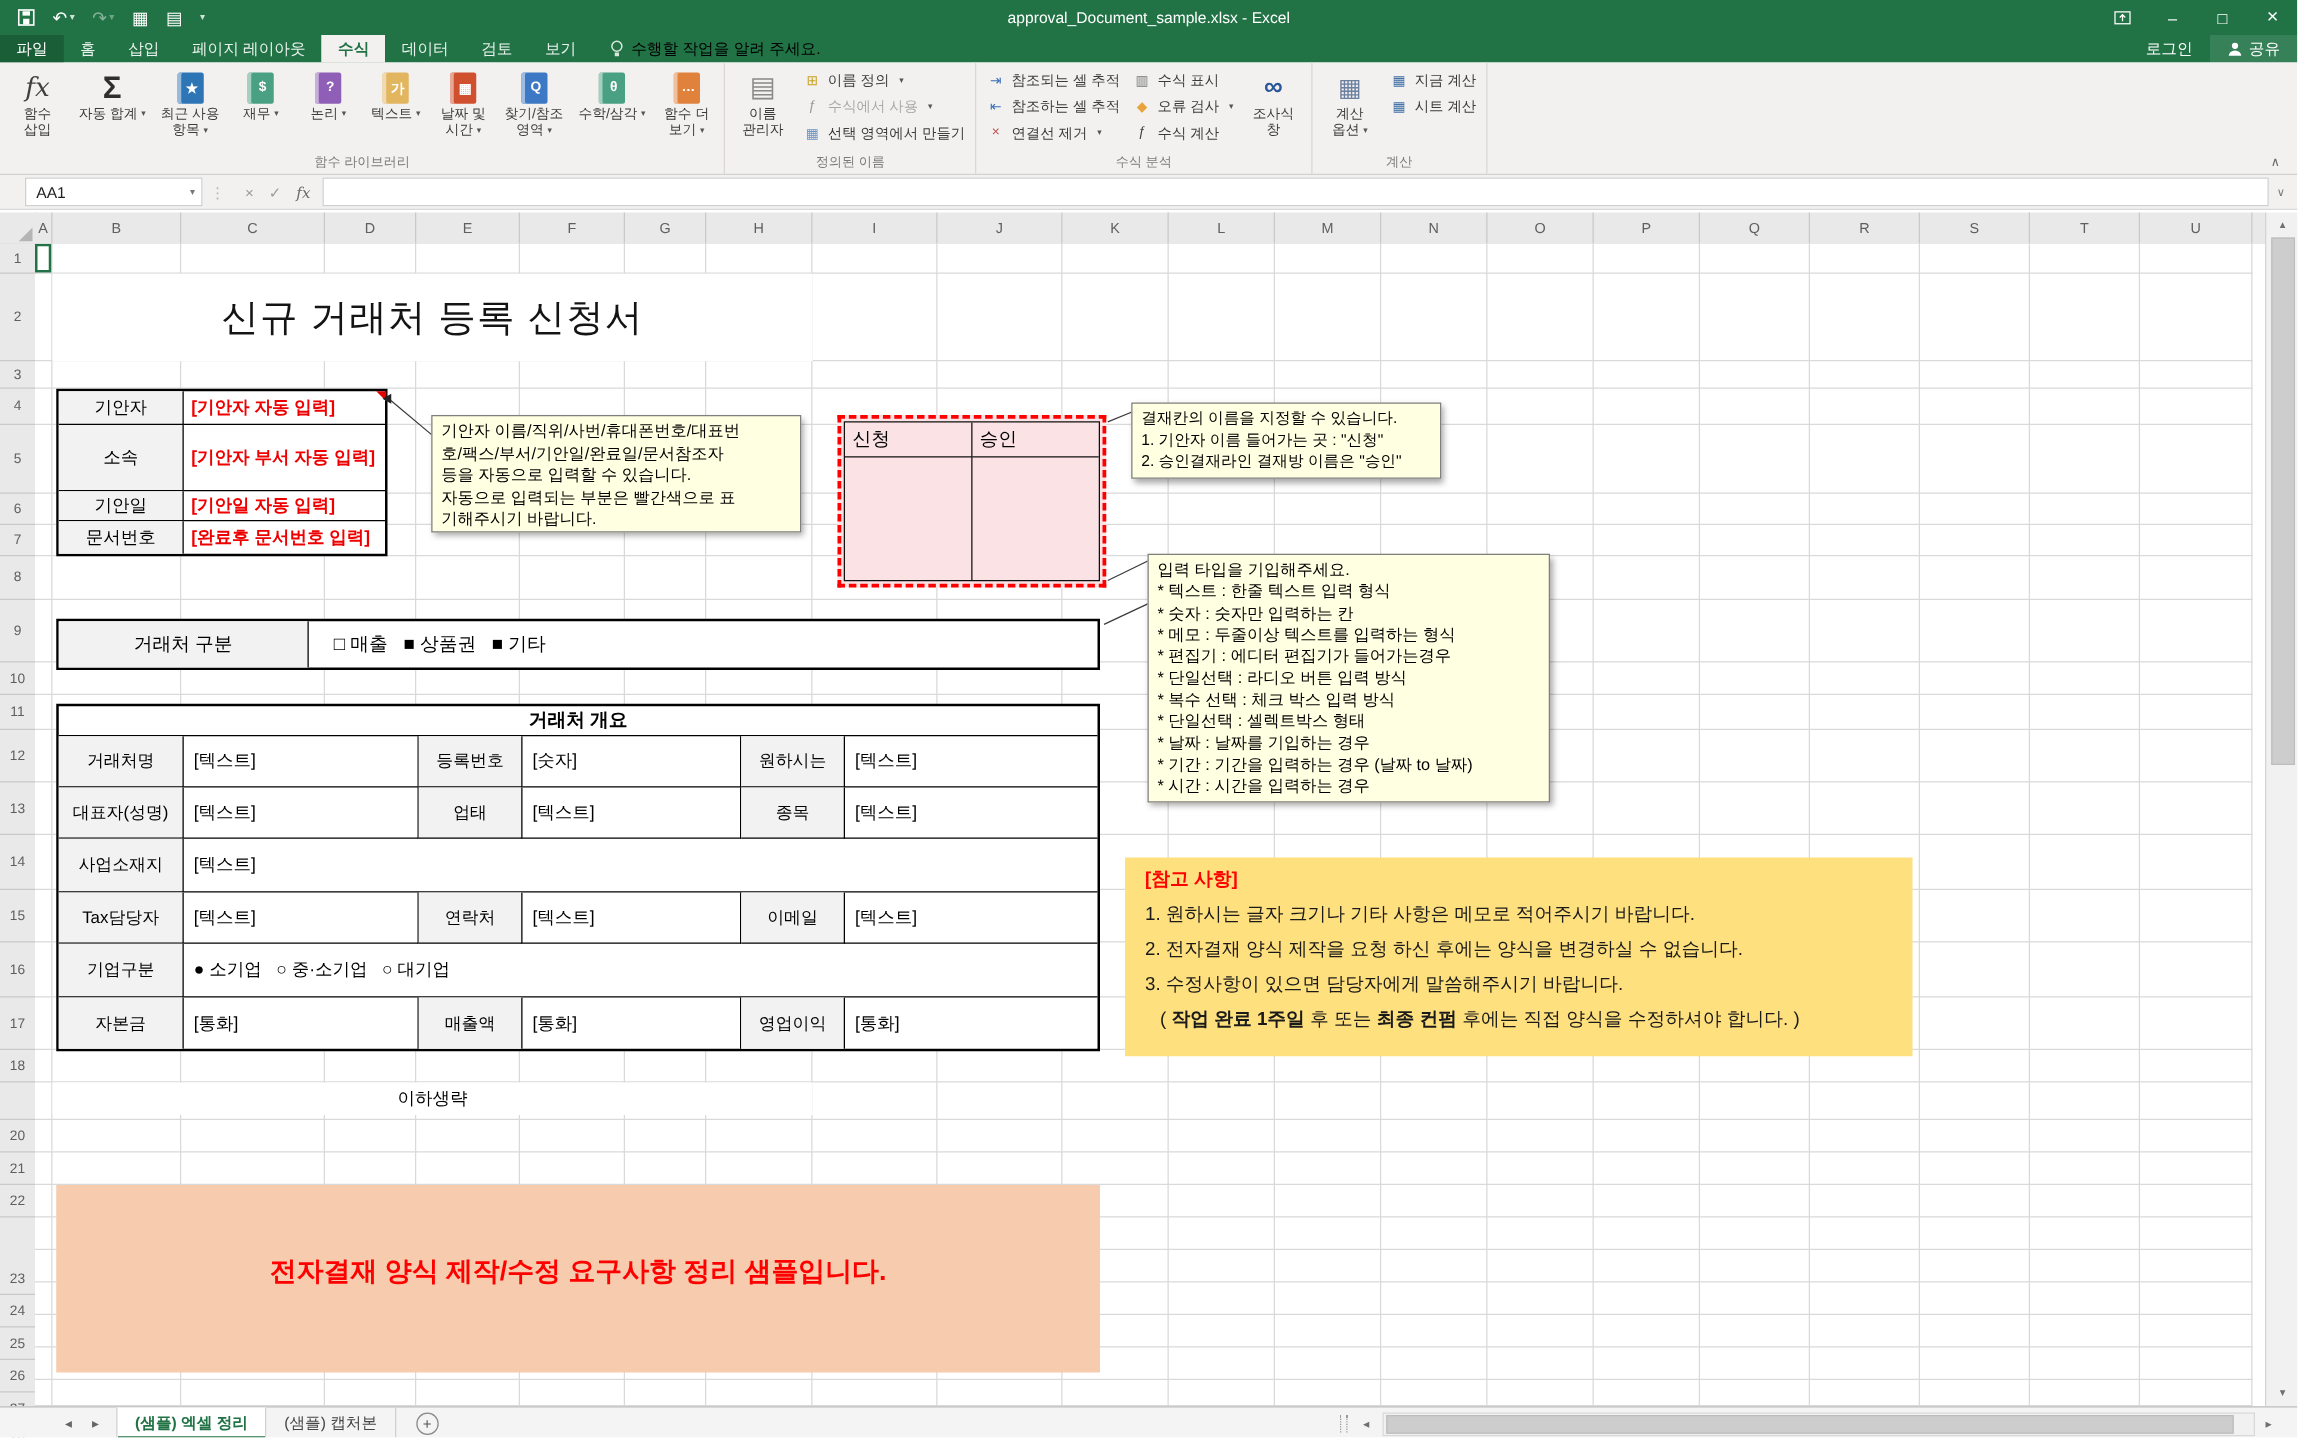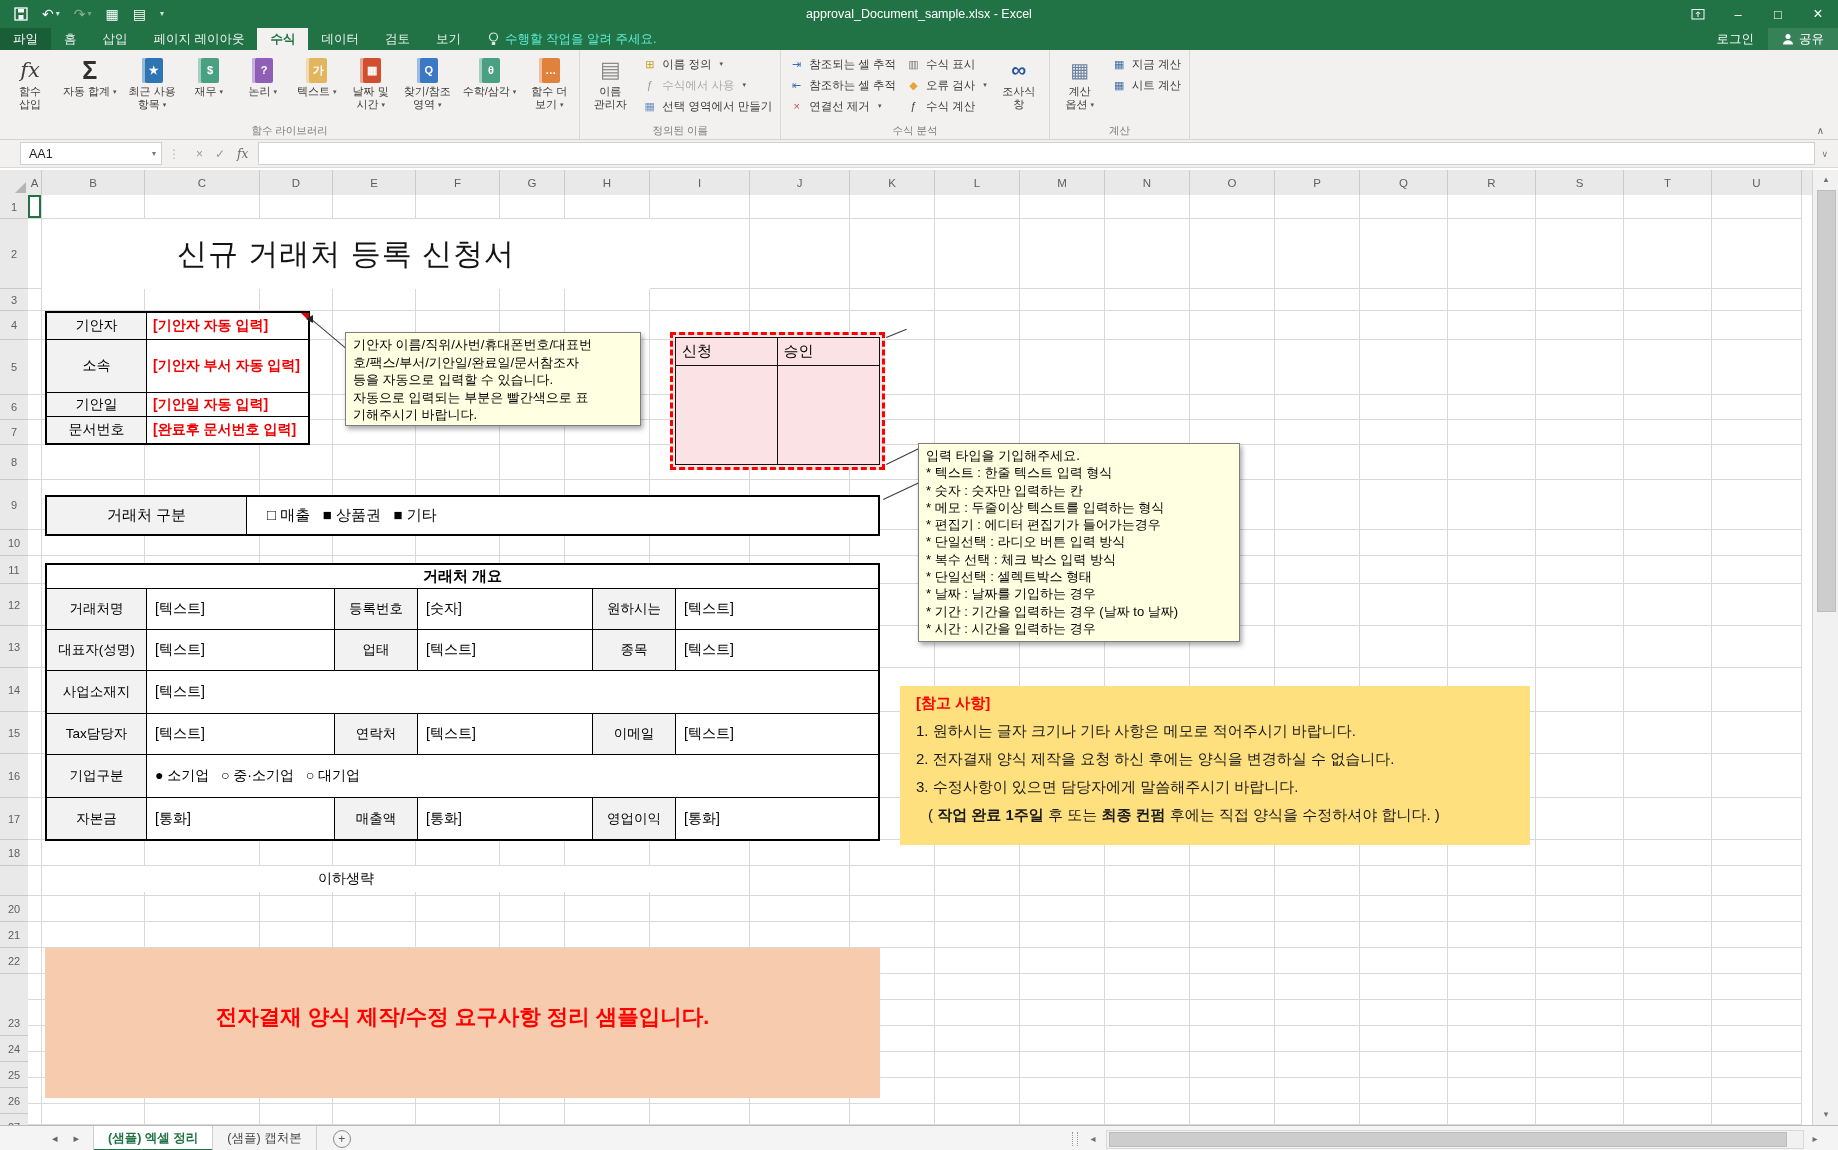--- a/index.html
+++ b/index.html
@@ -14,21 +14,21 @@
   .dim{opacity:.45;}
   .win-title{position:absolute;left:0;width:100%;text-align:center;font-size:12.5px;color:#fff;}
   .winbtns{position:absolute;right:0;top:0;height:28px;display:flex;z-index:2;}
   .winbtn{width:40px;height:28px;display:flex;align-items:center;justify-content:center;color:#fff;font-size:13px;}
 
   
   .menubar{position:absolute;left:0;top:28px;width:1838px;height:22px;background:#217346;display:flex;align-items:stretch;color:#e9f2ec;font-size:12.5px;}
   .mtab{padding:0 13px;display:flex;align-items:center;cursor:default;}
   .mtab.file{background:#1a5e38;color:#fff;}
   .mtab.active{background:#f2f1f0;color:#217346;font-weight:bold;}
-  .tellme{display:flex;align-items:center;gap:6px;margin-left:14px;color:#5eead4;}
+  .tellme{display:flex;align-items:center;gap:6px;margin-left:14px;color:#000000;}
   .menu-right{margin-left:auto;display:flex;align-items:center;gap:0;}
   .login{padding:0 14px;color:#fff;}
   .share{display:flex;align-items:center;gap:5px;background:rgba(255,255,255,.10);padding:0 14px;height:100%;color:#fff;}
 
   
   .ribbon{position:absolute;left:0;top:50px;width:1838px;height:89px;background:#f2f1f0;border-bottom:1px solid #d4d2cf;display:flex;}
   #ribbon-groups{display:flex;height:100%;}
   .rgroup{display:flex;flex-direction:column;border-right:1px solid #dad7d4;padding:1px 3px 0 3px;}
   .ritems{flex:1;display:flex;align-items:stretch;}
   .rlabel{height:16px;font-size:10.5px;color:#7b7b7b;text-align:center;line-height:15px;white-space:nowrap;padding:0 6px;}
@@ -564,20 +564,23 @@
     <div class="abs" id="approval">
       <div id="approval-inner">
         <div class="apv-h apv-first">신청</div>
         <div class="apv-h">승인</div>
         <div class="apv-first"></div>
         <div></div>
       </div>
     </div>
     <div class="abs ctri" id="tri-approval"></div>
     <div class="abs cline" id="line2"></div>
+    <div class="abs note" id="note-approval">결재칸의 이름을 지정할 수 있습니다.
+1. 기안자 이름 들어가는 곳 : "신청"
+2. 승인결재라인 결재방 이름은 "승인"</div>
 
     <div class="abs cline" id="line3"></div>
     <div class="abs cline" id="line4"></div>
     <div class="abs note" id="note-types">
         <div class="tline">입력 타입을 기입해주세요.</div>
         <div class="tline">* 텍스트 : 한줄 텍스트 입력 형식</div>
         <div class="tline">* 숫자 : 숫자만 입력하는 칸</div>
         <div class="tline">* 메모 : 두줄이상 텍스트를 입력하는 형식</div>
         <div class="tline">* 편집기 : 에디터 편집기가 들어가는경우</div>
         <div class="tline">* 단일선택 : 라디오 버튼 입력 방식</div>

